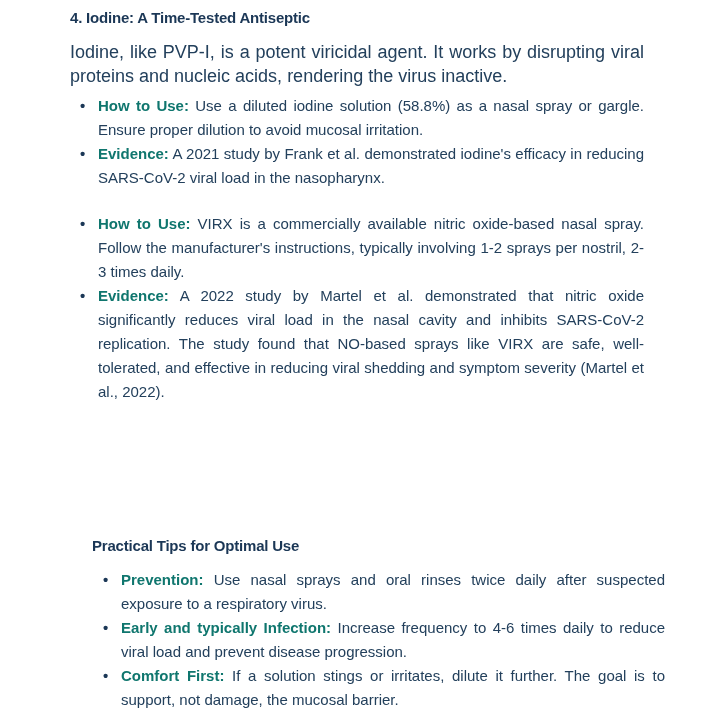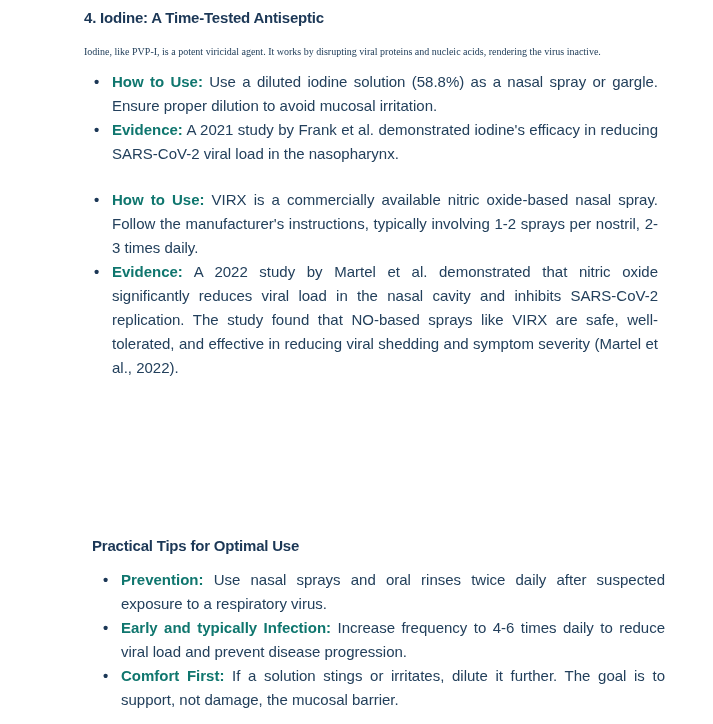--- a/index.html
+++ b/index.html
@@ -10,45 +10,44 @@
   body {
     width: 713px;
     height: 724px;
     overflow: hidden;
     font-family: "Liberation Sans", "DejaVu Sans", sans-serif;
     color: #1f3a55;
     position: relative;
   }
   .doc {
     position: absolute;
-    left: 84px;
+    left: 70px;
     top: 7px;
     width: 574px;
   }
   .tips {
     position: absolute;
     left: 92px;
     top: 535px;
     width: 573px;
   }
   h3 {
     font-size: 15px;
     font-weight: bold;
     color: #1b3756;
     margin: 0 0 11px 0;
     line-height: 22px;
     letter-spacing: -0.2px;
   }
   p {
-    font-size: 10px;
+    font-size: 18px;
     line-height: 24px;
     margin: 0 0 6px 0;
     text-align: justify;
     color: #23405c;
-    font-family: Liberation Serif, serif;
   }
   ul {
     margin: 0 0 0 0;
     padding: 0 0 0 28px;
     list-style: none;
   }
   li {
     position: relative;
     font-size: 15px;
     line-height: 24px;

